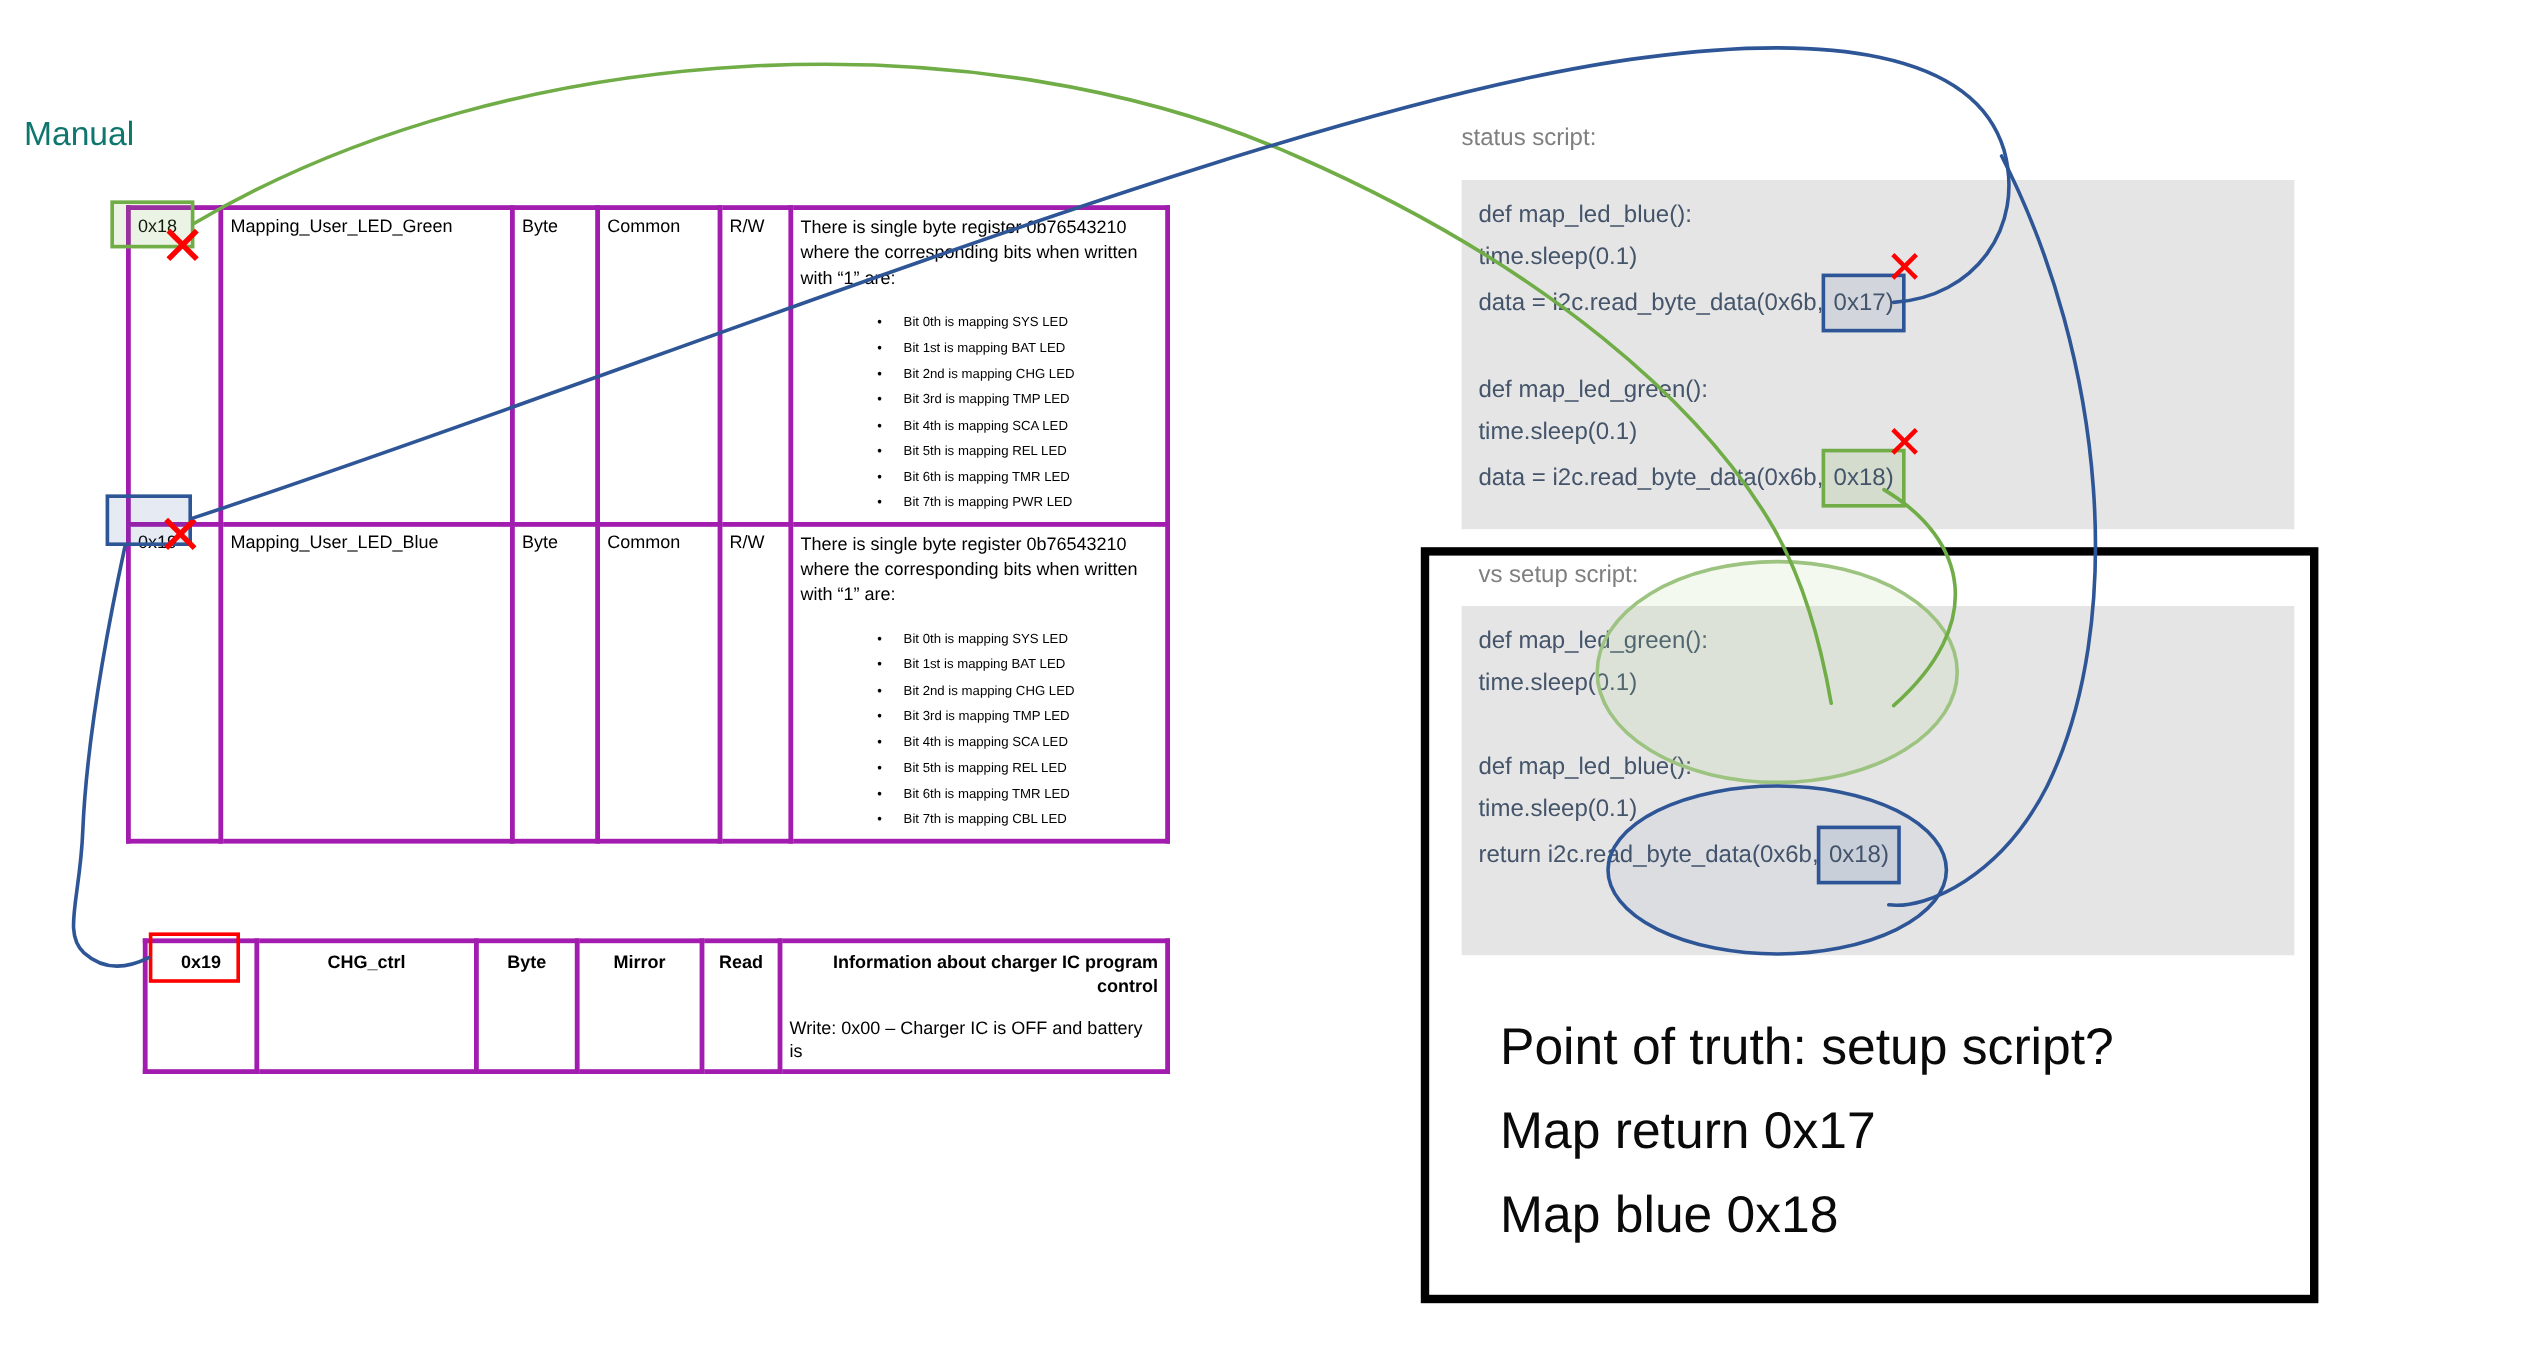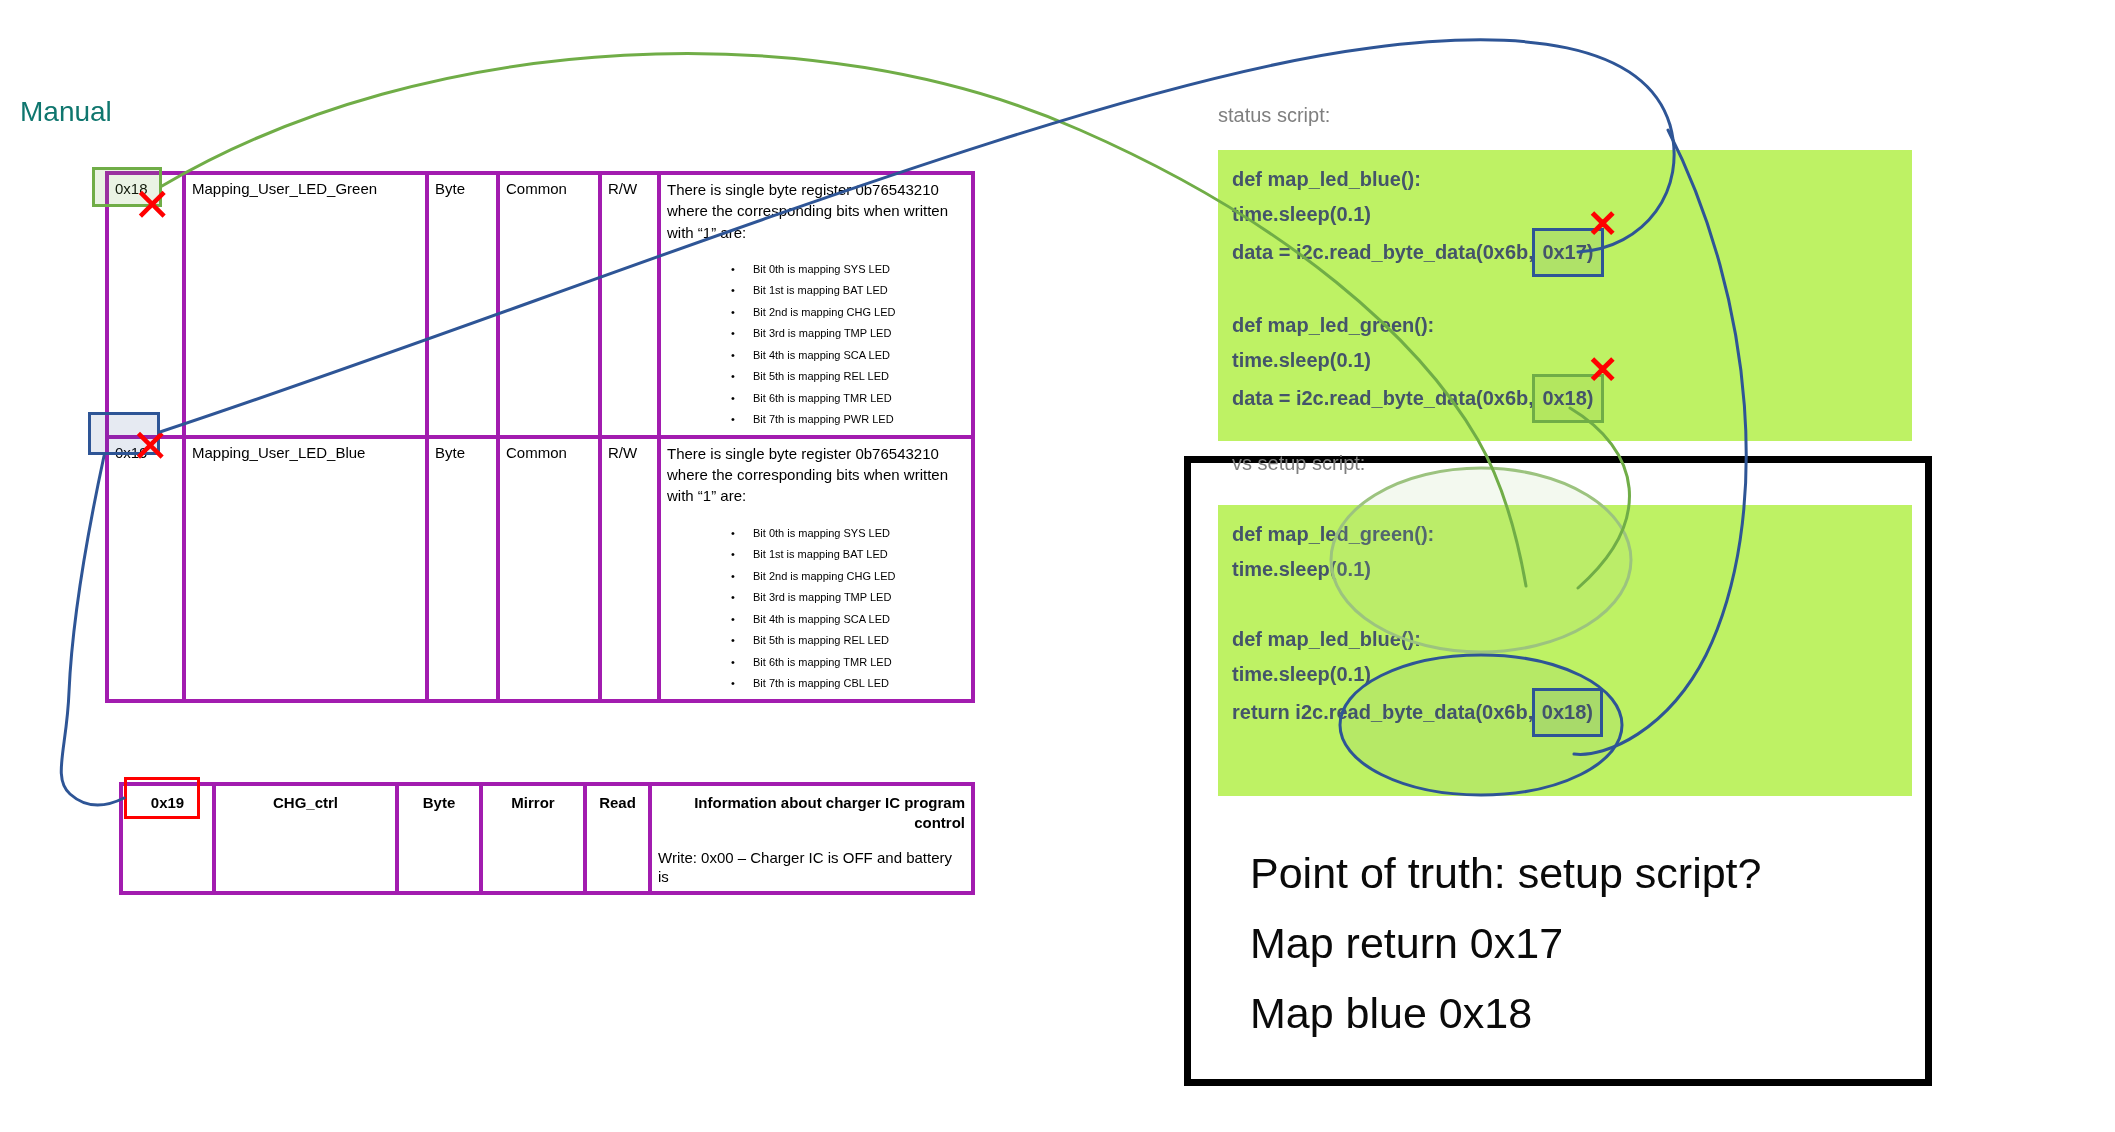--- a/index.html
+++ b/index.html
@@ -23,22 +23,22 @@
   ul.bullets li { font-size:11px; line-height:21.5px; }
   ul.bullets li::before { content:"\2022"; display:inline-block; width:22px; }
 
   table.mirror td { vertical-align:top; text-align:center; font-weight:bold; padding-top:7px; }
   .mirror-desc { font-weight:bold; text-align:right; line-height:1.35; }
   .mirror-write { font-weight:normal; text-align:left; margin-top:14px; font-size:15px; }
 
   
   .script-label { font-size:20px; color:#7f7f7f; }
   .code-block {
-    position:absolute; width:694px; height:291px; background:#bef264;
-    padding:12px 0 0 14px; box-sizing:border-box;font-weight:bold;
+    position:absolute; width:694px; height:291px; background:#e5e5e5;
+    padding:12px 0 0 14px; box-sizing:border-box;
   }
   .code-line { font-size:20px; line-height:35px; min-height:35px; color:#44546a; white-space:pre; }
 
   .tok { display:inline-block; border:3px solid; padding:4px 7px; margin:-4px -7px; position:relative; }
   .tok-blue  { border-color:#2e5596; background:rgba(46,85,150,0.10); }
   .tok-green { border-color:#70ad47; background:rgba(112,173,71,0.14); }
 
   .xmark { color:#ff0000; line-height:1; }
   .xmark-on-tok { position:absolute; top:-26px; right:-18px; font-size:38px; }
   .xmark-free { position:absolute; font-size:46px; z-index:40; }
@@ -156,21 +156,21 @@
     <div class="code-line">def map_led_green():</div>
     <div class="code-line">time.sleep(0.1)</div>
     <div class="code-line"></div>
     <div class="code-line">def map_led_blue():</div>
     <div class="code-line">time.sleep(0.1)</div>
     <div class="code-line"><span>return i2c.read_byte_data(0x6b, </span><span class="tok tok-blue"><span>0x18)</span></span></div>
   </div>
 
   <div class="black-box" style="left:1184px; top:456px; width:748px; height:630px;"></div>
 
-  <div class="abs script-label" style="left:1232px; top:452px; z-index:15;">vs setup script:</div>
+  <div class="abs script-label" style="left:1232px; top:468px; z-index:15;">vs setup script:</div>
 
   <div class="conclusion">
     <div class="big-text">Point of truth: setup script?</div>
     <div class="big-text">Map return 0x17</div>
     <div class="big-text">Map blue 0x18</div>
   </div>
 
   <div class="hl-box hl-green" style="left:92px; top:167px; width:70px; height:40px;"></div>
   <div class="hl-box hl-blue" style="left:88px; top:412px; width:72px; height:43px;"></div>
   <div class="hl-box hl-red" style="left:124px; top:777px; width:76px; height:42px;"></div>

